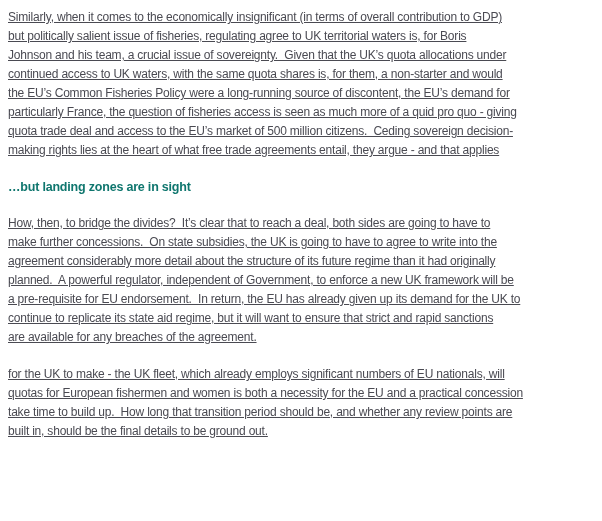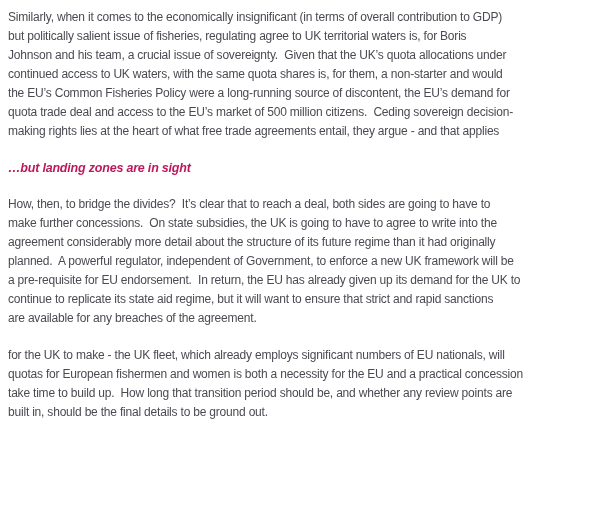--- a/index.html
+++ b/index.html
@@ -24,36 +24,38 @@
   }
   .section-heading {
     margin: 0 0 17px 0;
     font-size: 12.5px;
     line-height: 19px;
     font-weight: bold;
   }
   .line {
     display: block;
     white-space: pre; 
+    text-decoration: underline;
   }
 </style>
 </head>
 <body style="background: rgb(255, 255, 255);">
 
 <div class="article-body" style="color: rgb(74, 74, 82);">
     <p class="paragraph">
       <span class="line">Similarly, when it comes to the economically insignificant (in terms of overall contribution to GDP)</span>
       <span class="line">but politically salient issue of fisheries, regulating agree to UK territorial waters is, for Boris</span>
       <span class="line">Johnson and his team, a crucial issue of sovereignty.  Given that the UK’s quota allocations under</span>
       <span class="line">continued access to UK waters, with the same quota shares is, for them, a non-starter and would</span>
       <span class="line">the EU’s Common Fisheries Policy were a long-running source of discontent, the EU’s demand for</span>
+      <span class="line">particularly France, the question of fisheries access is seen as much more of a quid pro quo - giving</span>
       <span class="line">quota trade deal and access to the EU’s market of 500 million citizens.  Ceding sovereign decision-</span>
       <span class="line">making rights lies at the heart of what free trade agreements entail, they argue - and that applies</span>
     </p>
-    <h3 class="section-heading" style="color: #be185d; font-style: italic;">…but landing zones are in sight</h3>
+    <h3 class="section-heading" style="color: #0f766e;">…but landing zones are in sight</h3>
     <p class="paragraph">
       <span class="line">How, then, to bridge the divides?  It’s clear that to reach a deal, both sides are going to have to</span>
       <span class="line">make further concessions.  On state subsidies, the UK is going to have to agree to write into the</span>
       <span class="line">agreement considerably more detail about the structure of its future regime than it had originally</span>
       <span class="line">planned.  A powerful regulator, independent of Government, to enforce a new UK framework will be</span>
       <span class="line">a pre-requisite for EU endorsement.  In return, the EU has already given up its demand for the UK to</span>
       <span class="line">continue to replicate its state aid regime, but it will want to ensure that strict and rapid sanctions</span>
       <span class="line">are available for any breaches of the agreement.</span>
     </p>
     <p class="paragraph">

